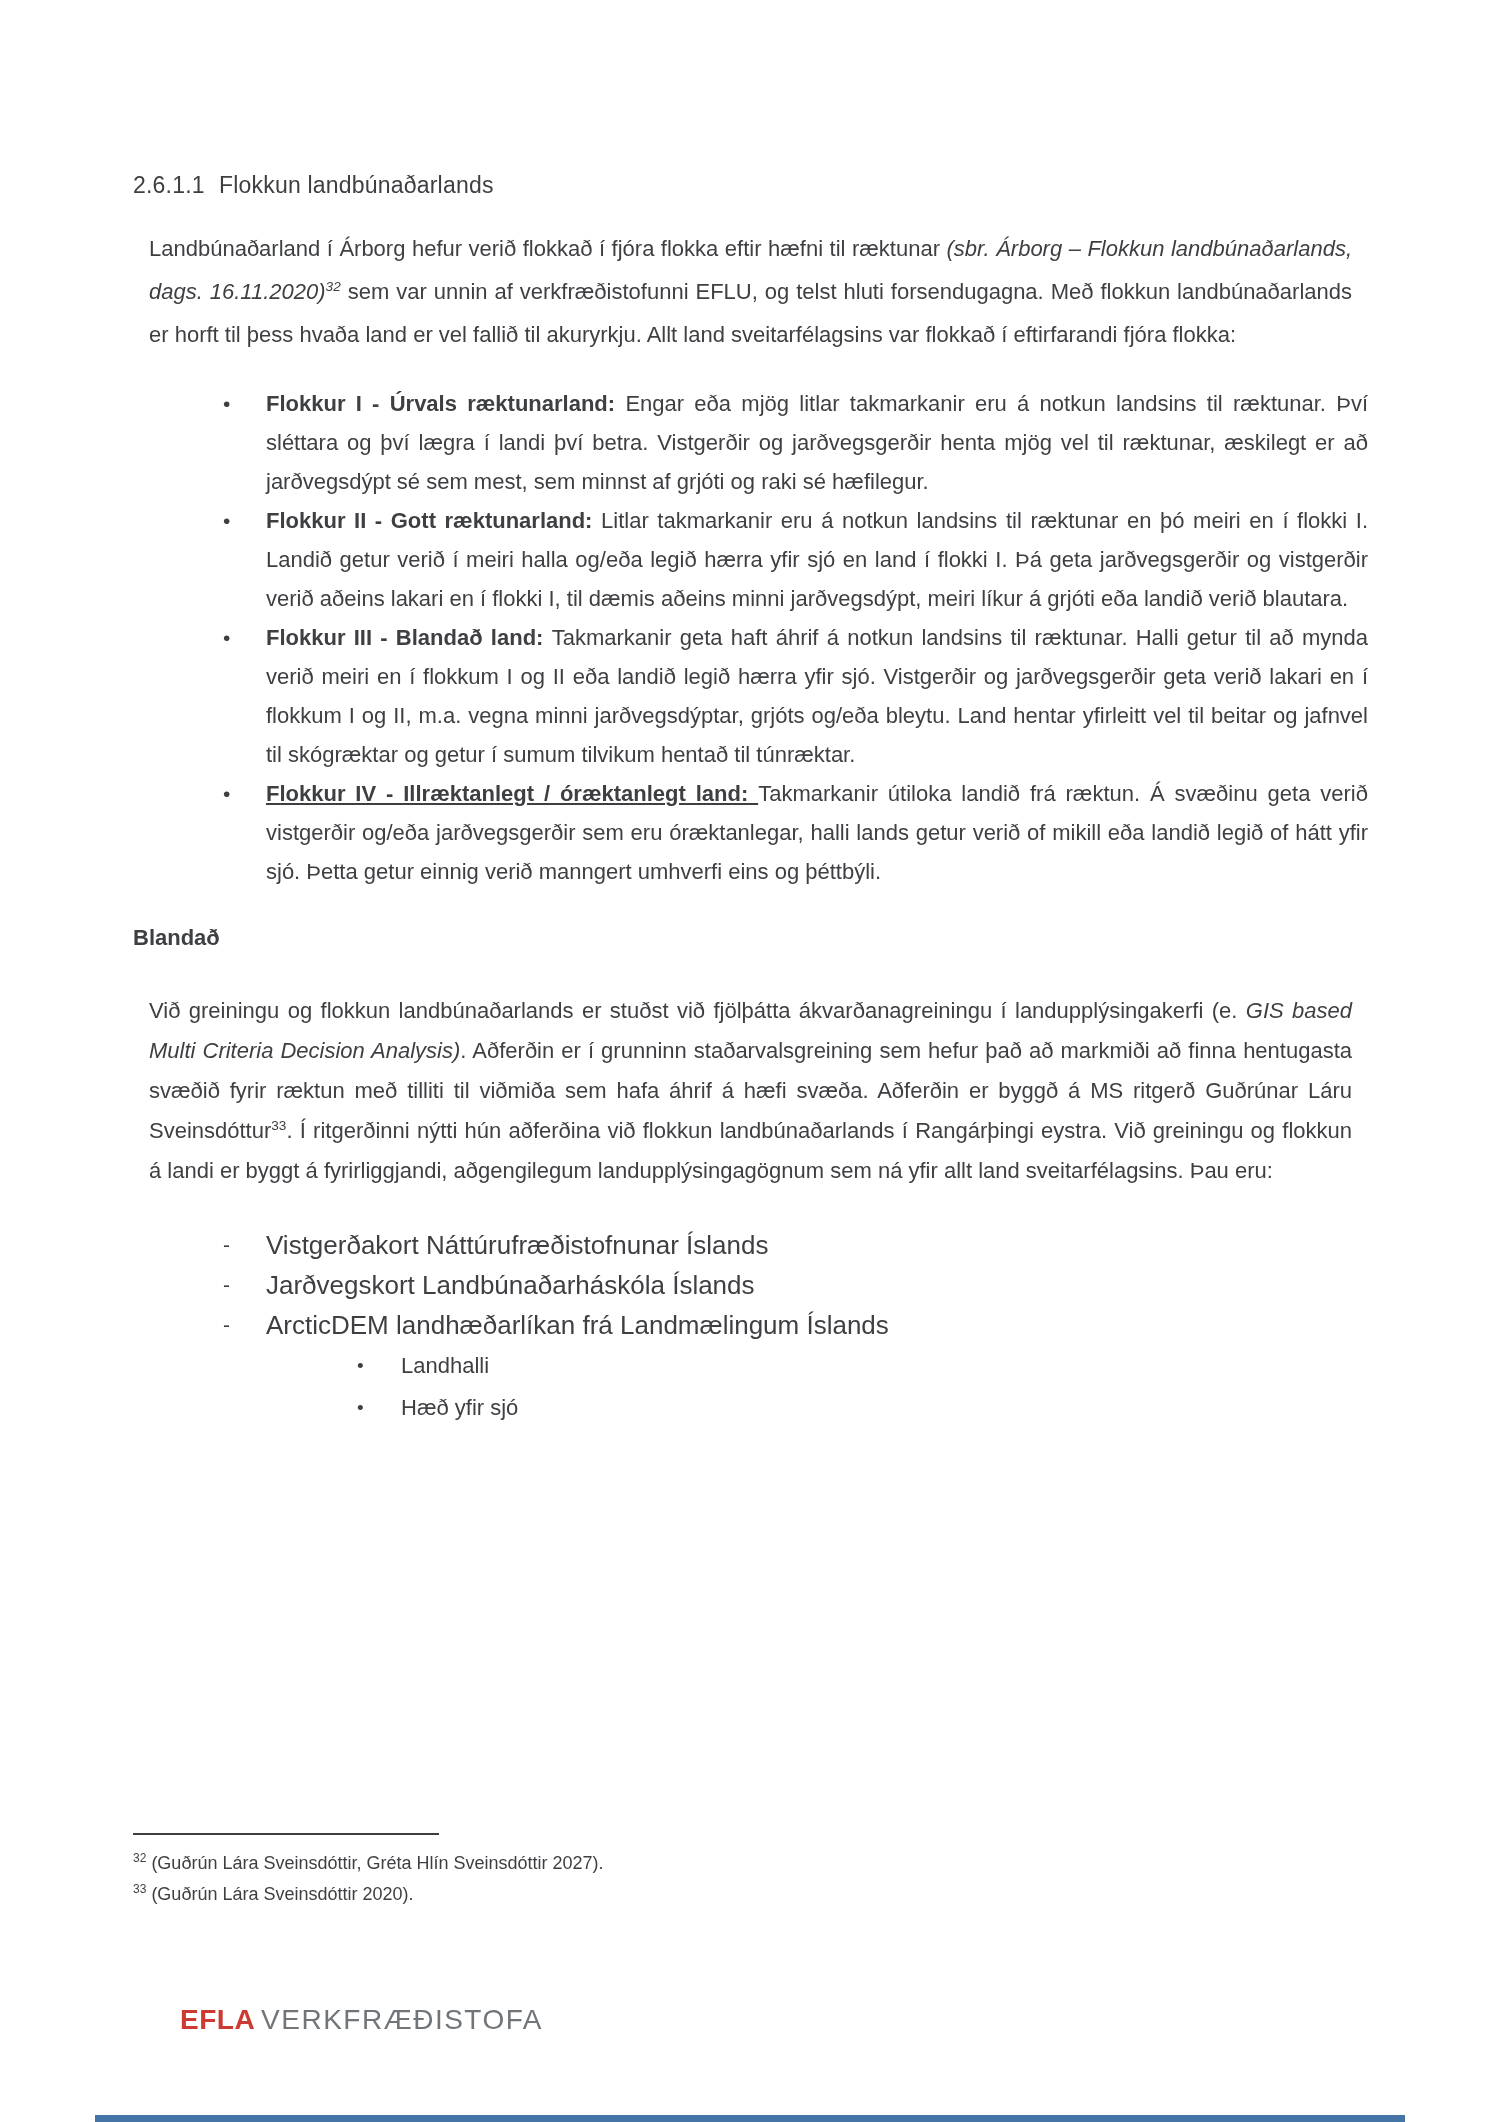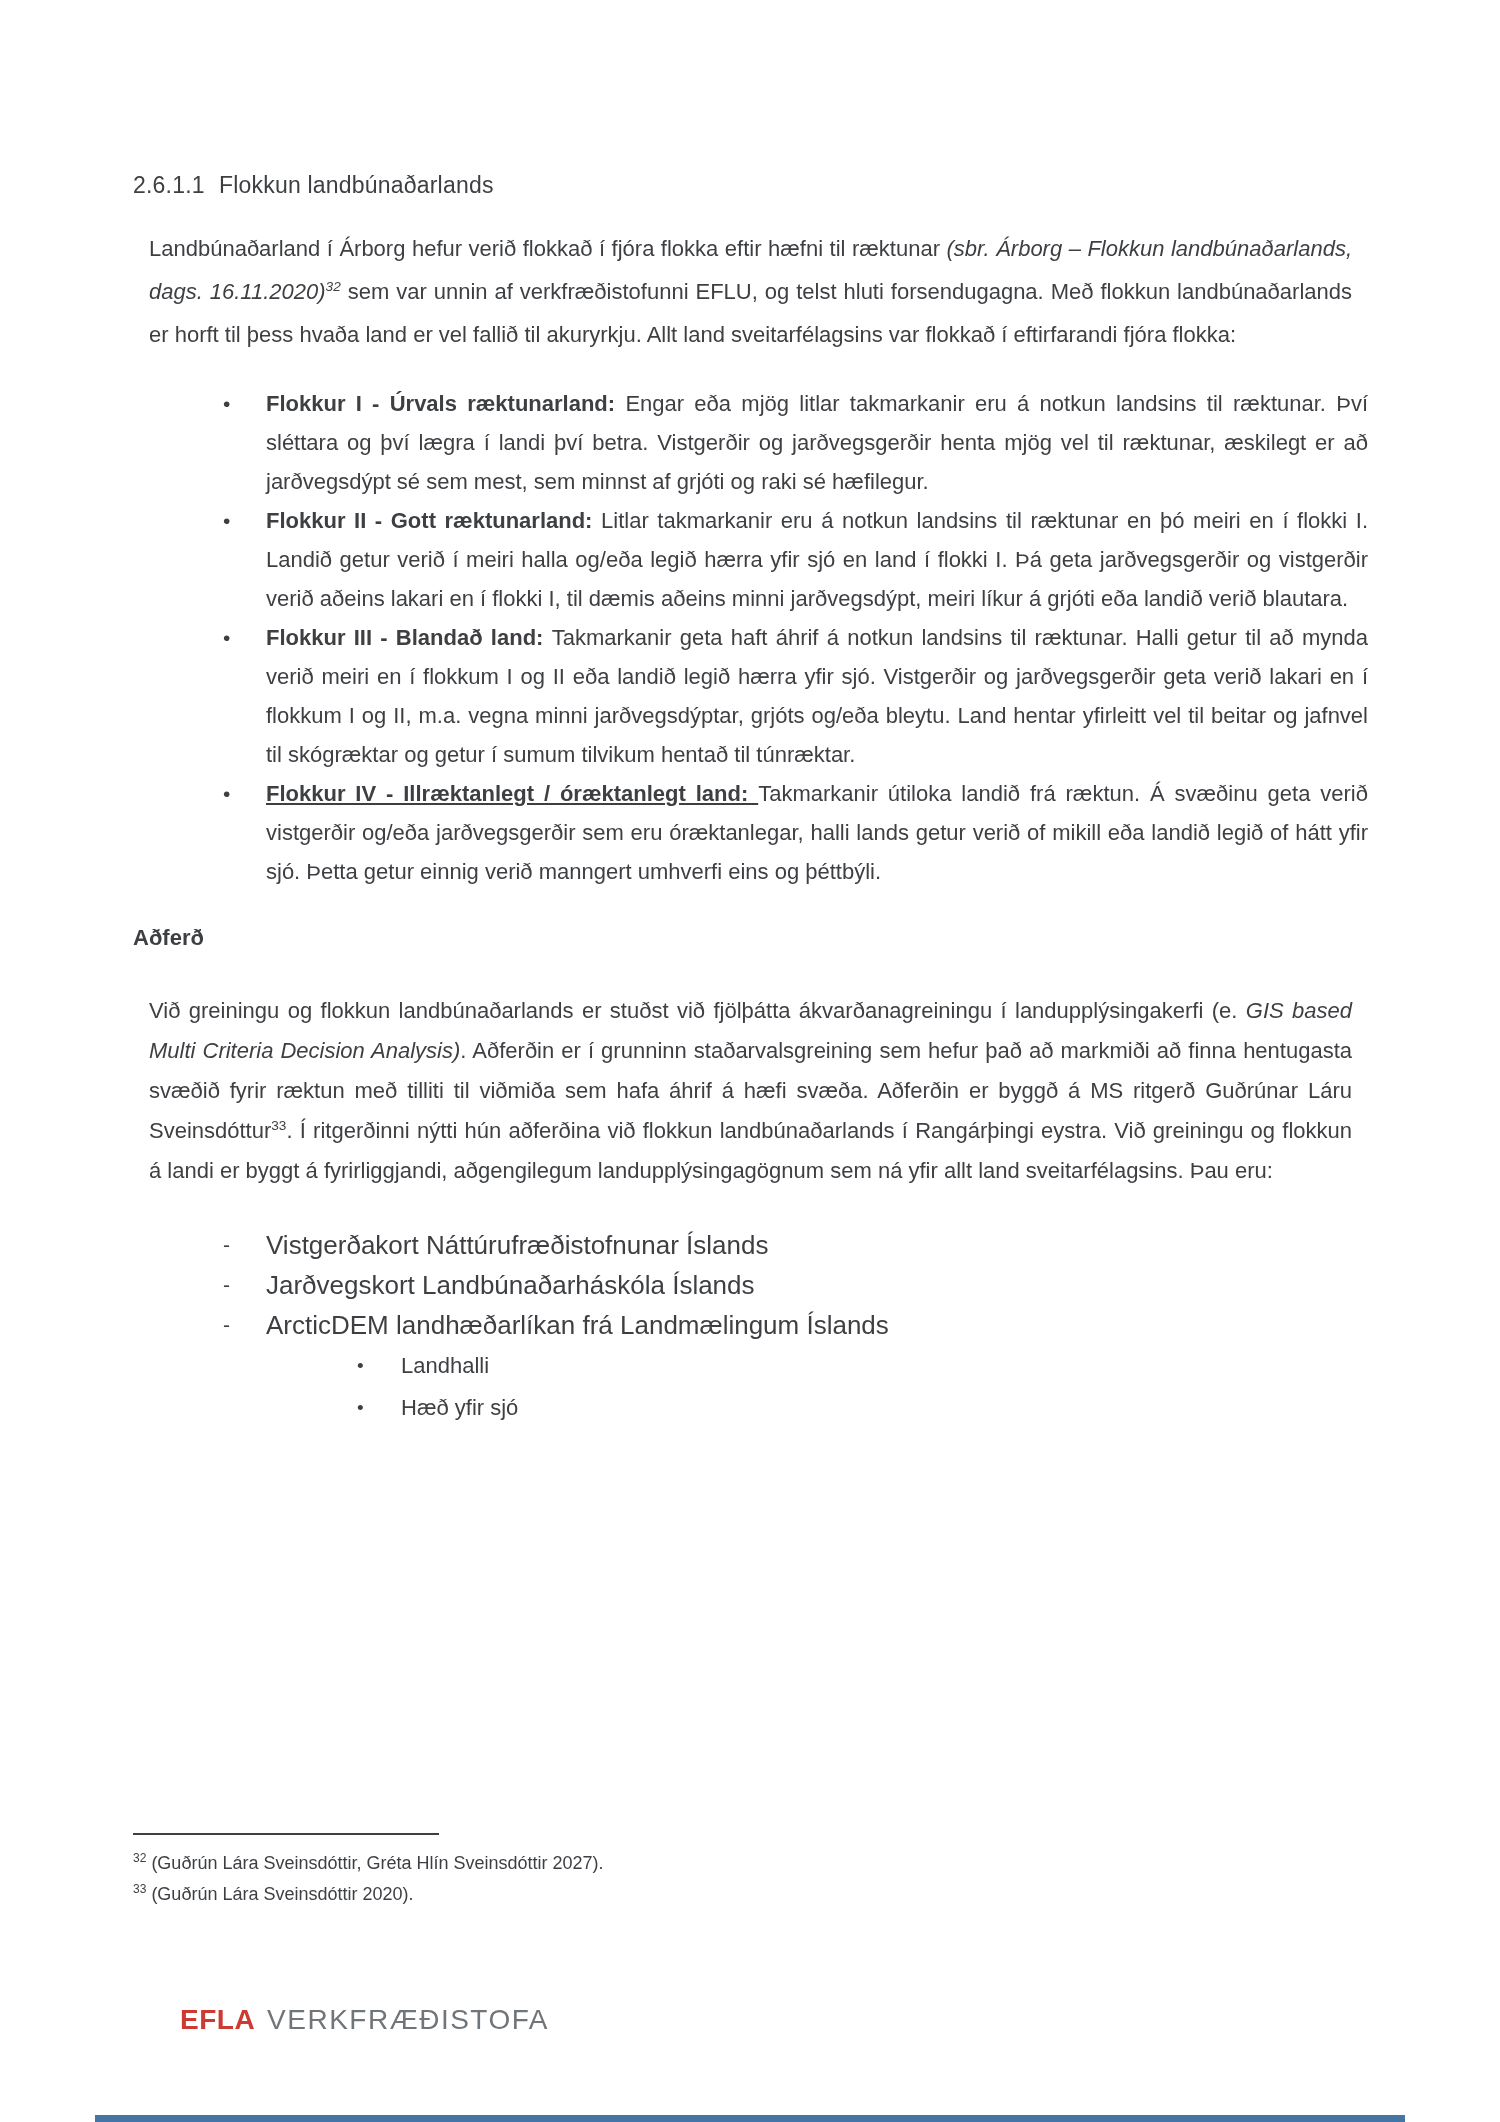--- a/index.html
+++ b/index.html
@@ -64,21 +64,21 @@
   .footer {
     position: absolute; left: 180px; top: 2004px;
     font-size: 28px; white-space: nowrap;
   }
   .brand {
     color: var(--accent_red, #cd3a32);
     font-weight: 700; letter-spacing: 0.5px;
   }
   .brand-suffix {
     color: var(--footer_gray, #70757a);
-    font-weight: 400; letter-spacing: 1.5px; margin-left: 12px;
+    font-weight: 400; letter-spacing: 1.5px; margin-left: 6px;
   }
   .bottom-bar {
     position: absolute; left: 95px; right: 95px; bottom: 0; height: 7px;
     background: var(--bar_blue, #4574a6);
   }
 </style>
 </head>
 <body>
 
 <div class="page">
@@ -101,21 +101,21 @@
     <div class="item">
       <span class="marker">•</span>
       <p class="itxt"><span style="font-weight: 700;">Flokkur III - Blandað land: </span><span>Takmarkanir geta haft áhrif á notkun landsins til ræktunar. Halli getur til að mynda verið meiri en í flokkum I og II eða landið legið hærra yfir sjó. Vistgerðir og jarðvegsgerðir geta verið lakari en í flokkum I og II, m.a. vegna minni jarðvegsdýptar, grjóts og/eða bleytu. Land hentar yfirleitt vel til beitar og jafnvel til skógræktar og getur í sumum tilvikum hentað til túnræktar.</span></p>
     </div>
     <div class="item">
       <span class="marker">•</span>
       <p class="itxt"><span style="font-weight: 700; text-decoration: underline;">Flokkur IV - Illræktanlegt / óræktanlegt land: </span><span>Takmarkanir útiloka landið frá ræktun. Á svæðinu geta verið vistgerðir og/eða jarðvegsgerðir sem eru óræktanlegar, halli lands getur verið of mikill eða landið legið of hátt yfir sjó. Þetta getur einnig verið manngert umhverfi eins og þéttbýli.</span></p>
     </div>
   </div>
 
-  <h3 class="sub-heading">Aðferð</h3>
+  <h3 class="sub-heading">Blandað</h3>
 
   <p class="body-par method-par"><span>Við greiningu og flokkun landbúnaðarlands er stuðst við fjölþátta ákvarðanagreiningu í landupplýsingakerfi (e. </span><span style="font-style: italic;">GIS based Multi Criteria Decision Analysis)</span><span>. Aðferðin er í grunninn staðarvalsgreining sem hefur það að markmiði að finna hentugasta svæðið fyrir ræktun með tilliti til viðmiða sem hafa áhrif á hæfi svæða. Aðferðin er byggð á MS ritgerð Guðrúnar Láru Sveinsdóttur</span><sup>33</sup><span>. Í ritgerðinni nýtti hún aðferðina við flokkun landbúnaðarlands í Rangárþingi eystra. Við greiningu og flokkun á landi er byggt á fyrirliggjandi, aðgengilegum landupplýsingagögnum sem ná yfir allt land sveitarfélagsins. Þau eru:</span></p>
 
   <div class="dlist">
     <div class="item">
       <span class="marker">-</span>
       <p class="itxt">Vistgerðakort Náttúrufræðistofnunar Íslands</p>
     </div>
     <div class="item">
       <span class="marker">-</span>

